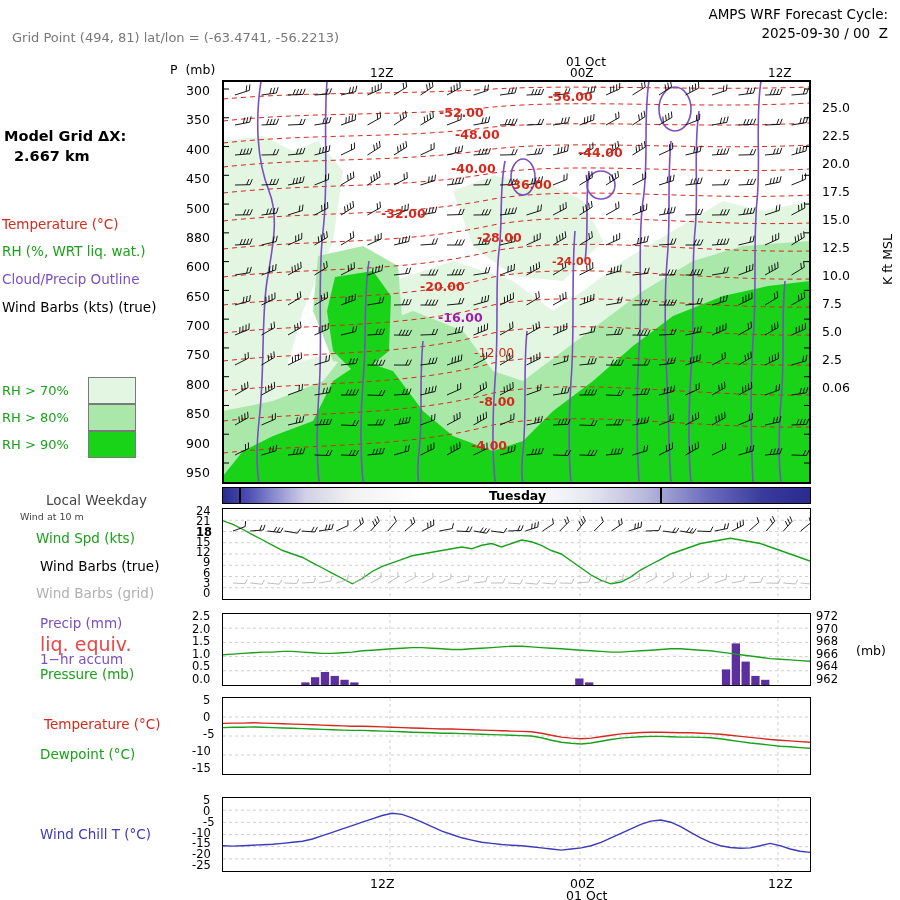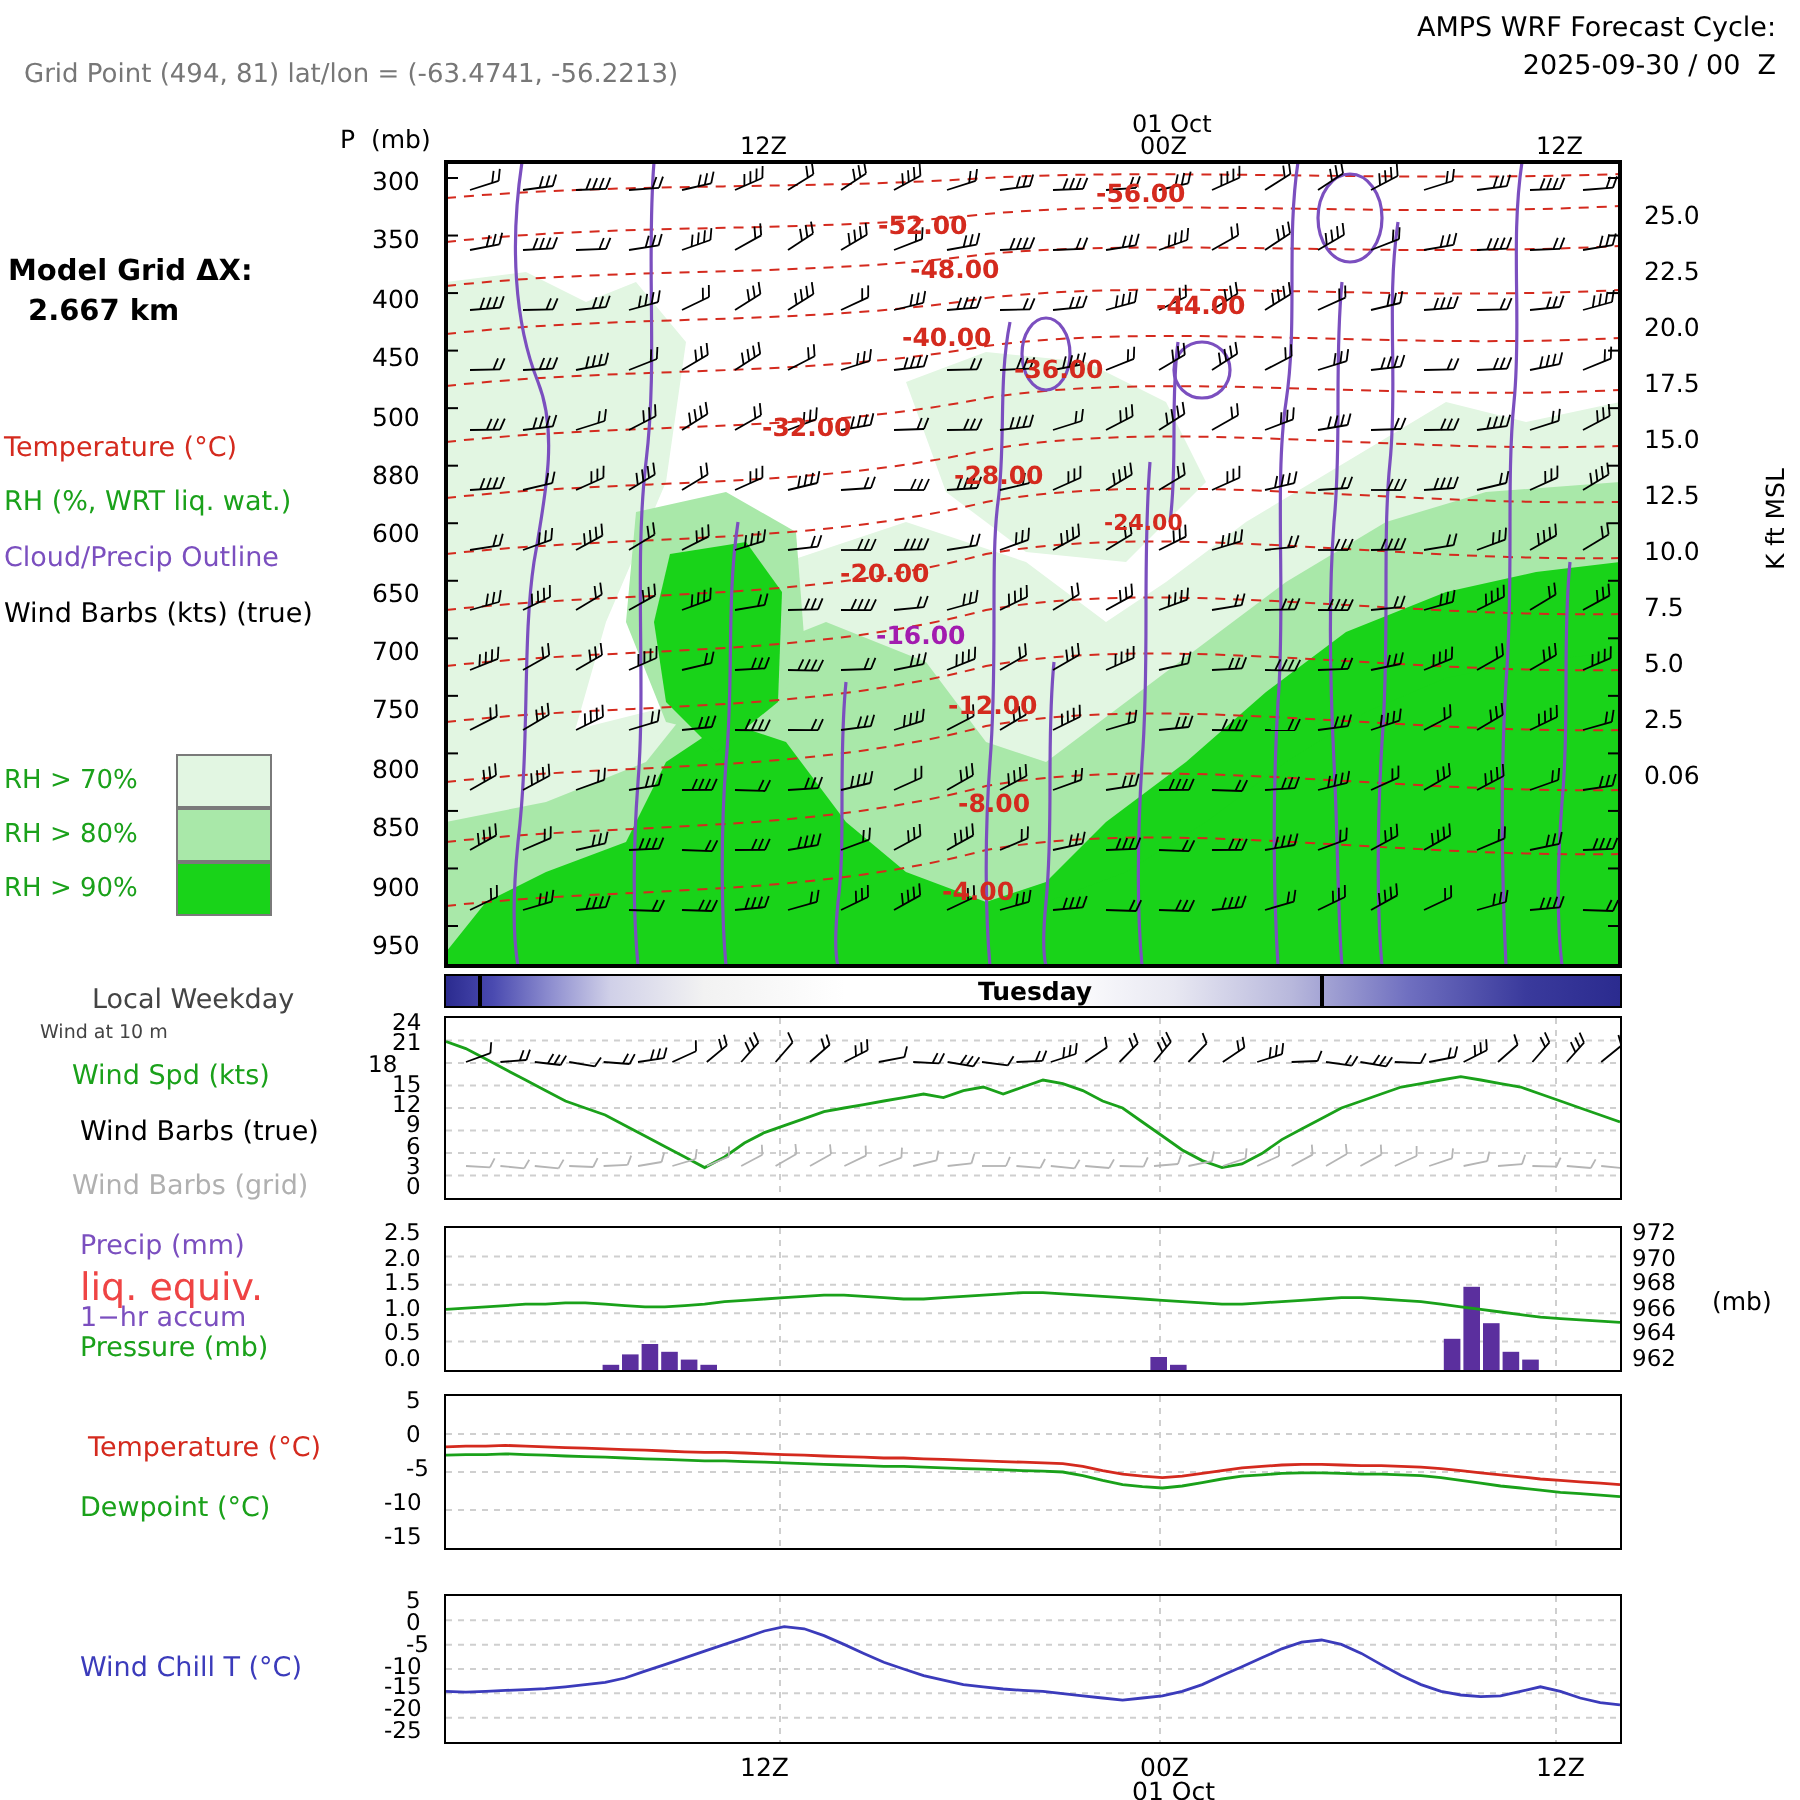--- a/index.html
+++ b/index.html
@@ -1361,21 +1361,21 @@
       <span class="abs" style="left:216px;top:24px;font-size:12.5px;color:#d42a1e;font-weight:bold;">-52.00</span>
       <span class="abs" style="left:232px;top:46px;font-size:12.5px;color:#d42a1e;font-weight:bold;">-48.00</span>
       <span class="abs" style="left:355px;top:64px;font-size:12.5px;color:#d42a1e;font-weight:bold;">-44.00</span>
       <span class="abs" style="left:228px;top:80px;font-size:12.5px;color:#d42a1e;font-weight:bold;">-40.00</span>
       <span class="abs" style="left:284px;top:96px;font-size:12.5px;color:#d42a1e;font-weight:bold;">-36.00</span>
       <span class="abs" style="left:158px;top:125px;font-size:12.5px;color:#d42a1e;font-weight:bold;">-32.00</span>
       <span class="abs" style="left:254px;top:149px;font-size:12.5px;color:#d42a1e;font-weight:bold;">-28.00</span>
       <span class="abs" style="left:329px;top:174px;font-size:11px;color:#d42a1e;font-weight:bold;">-24.00</span>
       <span class="abs" style="left:197px;top:198px;font-size:12.5px;color:#d42a1e;font-weight:bold;">-20.00</span>
       <span class="abs" style="left:215px;top:229px;font-size:12.5px;color:#a21caf;font-weight:bold;">-16.00</span>
-      <span class="abs" style="left:251px;top:264px;font-size:12.5px;color:#d42a1e;font-weight:bold;">-12.00</span>
+      <span class="abs" style="left:251px;top:264px;font-size:12.5px;color:#d42a1e;font-weight:normal;">-12.00</span>
       <span class="abs" style="left:256px;top:313px;font-size:12.5px;color:#d42a1e;font-weight:bold;">-8.00</span>
       <span class="abs" style="left:248px;top:357px;font-size:12.5px;color:#d42a1e;font-weight:bold;">-4.00</span>
     </div>
   </div>
 
   <div class="abs topt" style="left:370px;top:66px;">12Z</div>
   <div class="abs topt" style="left:566px;top:55px;">01 Oct</div>
   <div class="abs topt" style="left:570px;top:66px;">00Z</div>
   <div class="abs topt" style="left:768px;top:66px;">12Z</div>
 
@@ -1602,21 +1602,21 @@
           <line x1="560.4" y1="74" x2="572.4" y2="75.0"></line>
           <line x1="572.4" y1="75.0" x2="574.8" y2="70.7"></line>
           <line x1="577.6" y1="74" x2="589.5" y2="75.2"></line>
           <line x1="589.5" y1="75.2" x2="592.0" y2="70.9"></line>
         </g>
     </svg>
   </div>
   <div class="abs" id="wind-yticks">
       <div class="abs small" style="left: 196px; top: 504px;">24</div>
       <div class="abs small" style="left: 196px; top: 514.25px;">21</div>
-      <div class="abs small" style="left: 184px; top: 524.5px;">18</div>
+      <div class="abs small" style="left: 196px; top: 524.5px; font-weight: bold;">18</div>
       <div class="abs small" style="left: 196px; top: 534.75px;">15</div>
       <div class="abs small" style="left: 196px; top: 545px;">12</div>
       <div class="abs small" style="left: 203px; top: 555.25px;">9</div>
       <div class="abs small" style="left: 203px; top: 565.5px;">6</div>
       <div class="abs small" style="left: 203px; top: 575.75px;">3</div>
       <div class="abs small" style="left: 203px; top: 586px;">0</div>
     </div>
 
   <div class="abs panel" id="p-precip">
     <svg width="587" height="71" viewBox="0 0 587 71">

